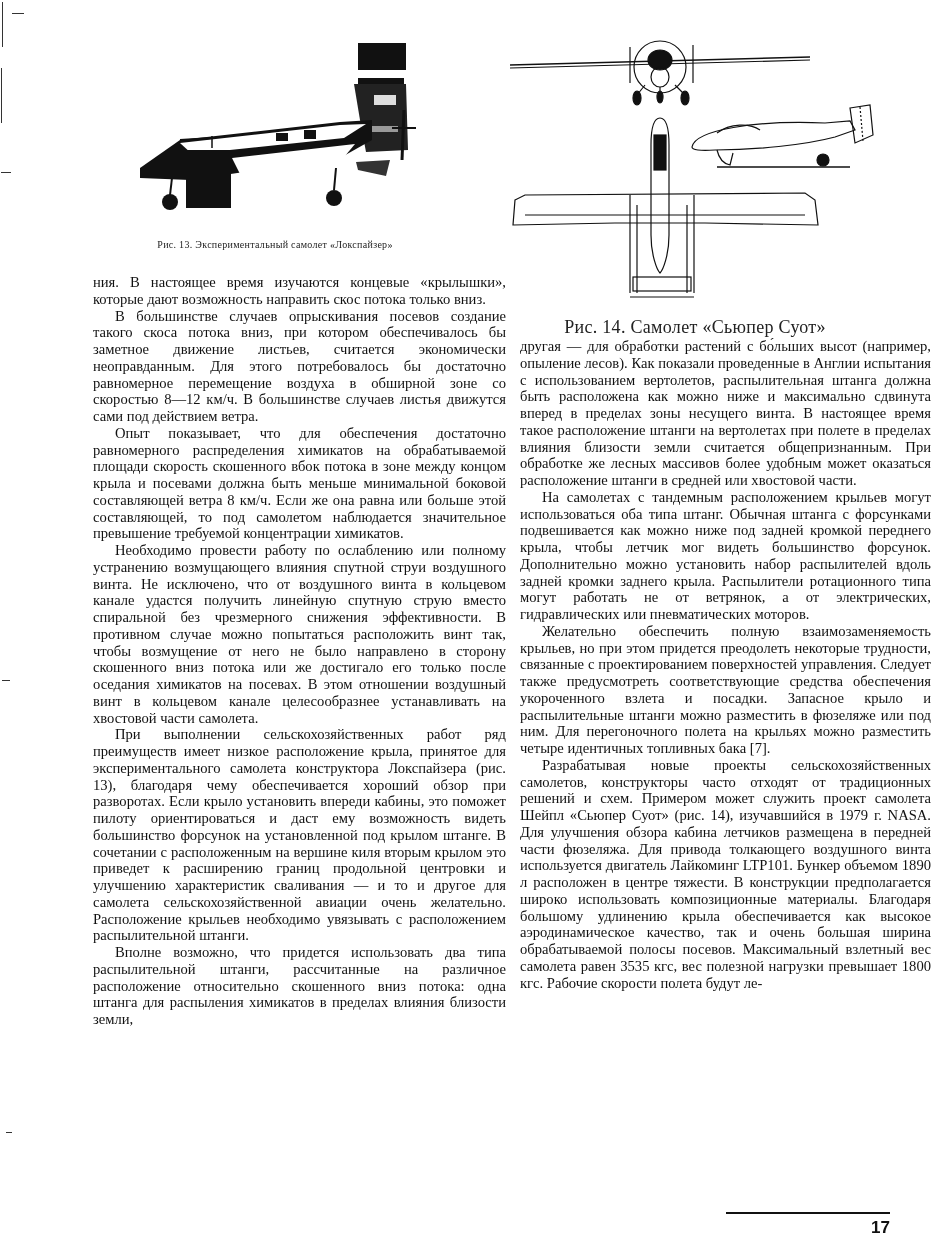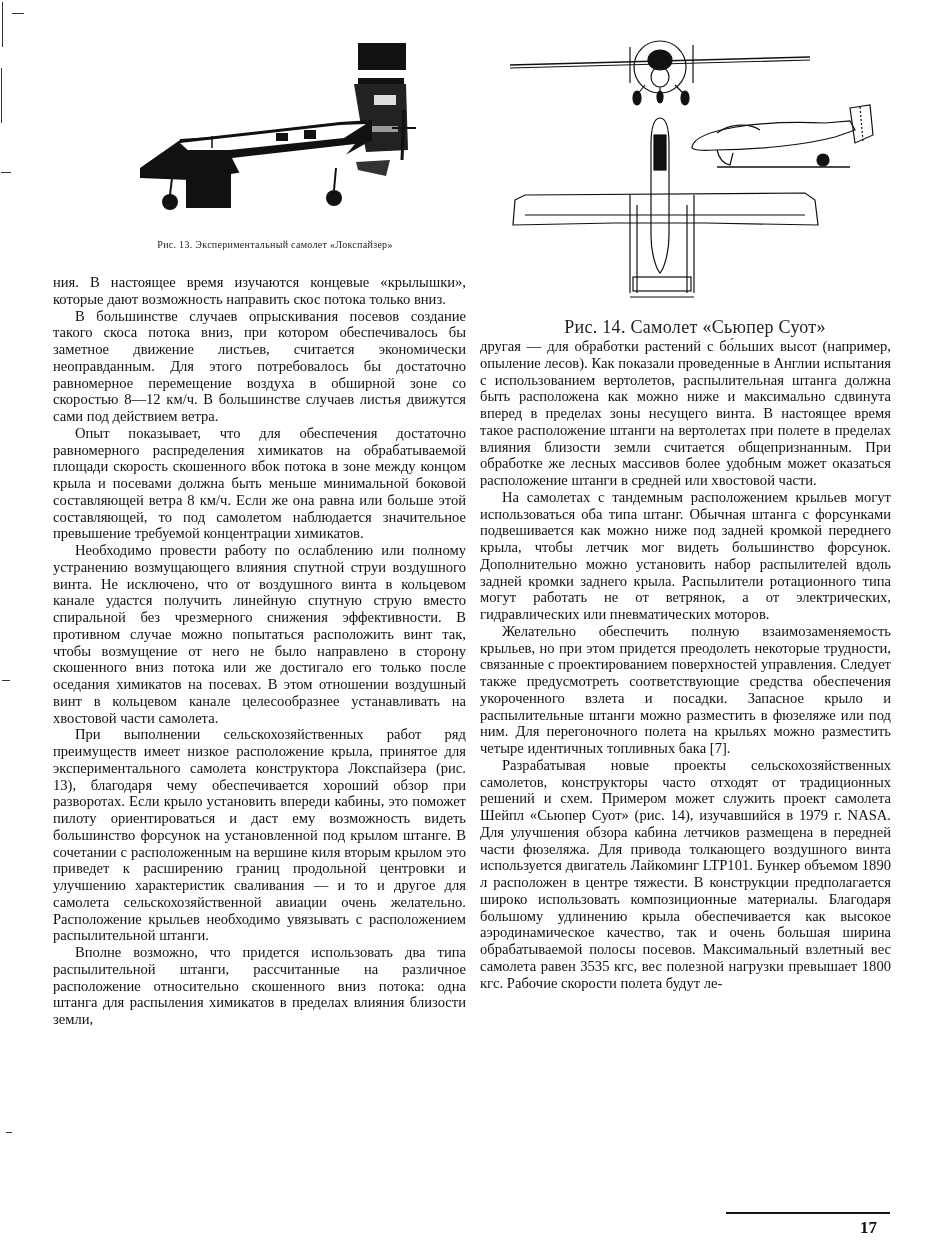--- a/index.html
+++ b/index.html
@@ -9,29 +9,29 @@
 
   .fig13 { position: absolute; left: 140px; top: 40px; width: 320px; height: 180px; }
   .fig13-caption { position: absolute; left: 85px; top: 239px; width: 380px; text-align: center;
                    font-size: 10px; letter-spacing: 0.3px; color: #222; }
 
   .fig14 { position: absolute; left: 505px; top: 35px; width: 395px; height: 265px; }
   .fig14-caption { position: absolute; left: 480px; top: 317px; width: 430px; text-align: center;
                    font-size: 18px; letter-spacing: 0.3px; color: #222; }
 
   .col { position: absolute; font-size: 14.6px; line-height: 16.75px; text-align: justify;
-         color: #111; }
+         color: #111; margin-left: 40px; }
   .col p { margin: 0; text-indent: 22px; }
   .col p.cont { text-indent: 0; }
   .col-left { left: 53px; top: 274px; width: 413px; }
   .col-right { left: 480px; top: 338px; width: 411px; }
 
   .footer-rule { position: absolute; left: 726px; top: 1212px; width: 164px; height: 2px; background: #111; }
-  .page-number { position: absolute; left: 860px; top: 1218px; width: 30px; text-align: left;
-                 font-family: Liberation Serif, serif; font-weight: bold; font-size: 17px; }
+  .page-number { position: absolute; left: 860px; top: 1218px; width: 30px; text-align: right;
+                 font-family: Liberation Sans, sans-serif; font-weight: bold; font-size: 17px; }
 
   .margin-mark { position: absolute; background: #333; }
 </style>
 </head>
 <body>
 
 <div class="page">
 
   <svg class="fig13" viewBox="0 0 320 180">
 

